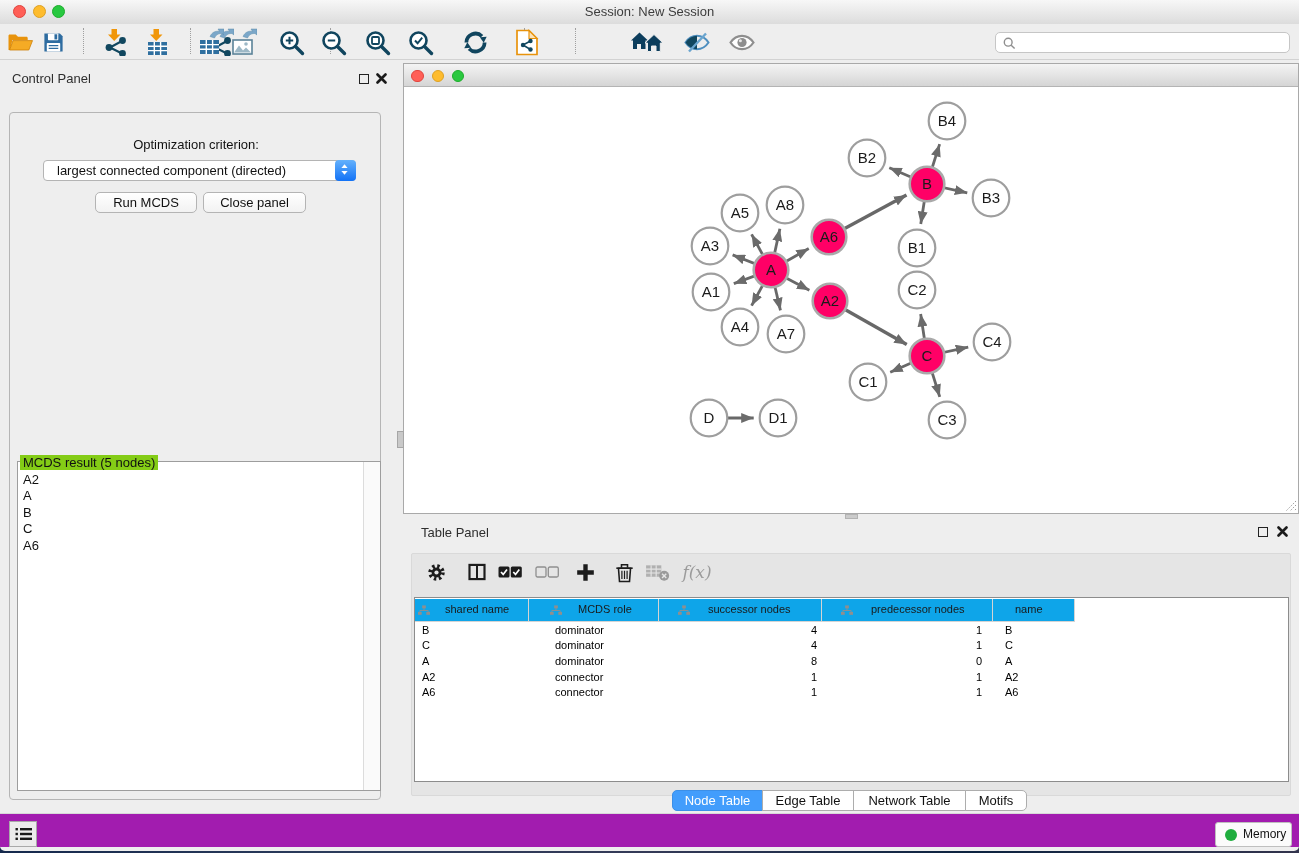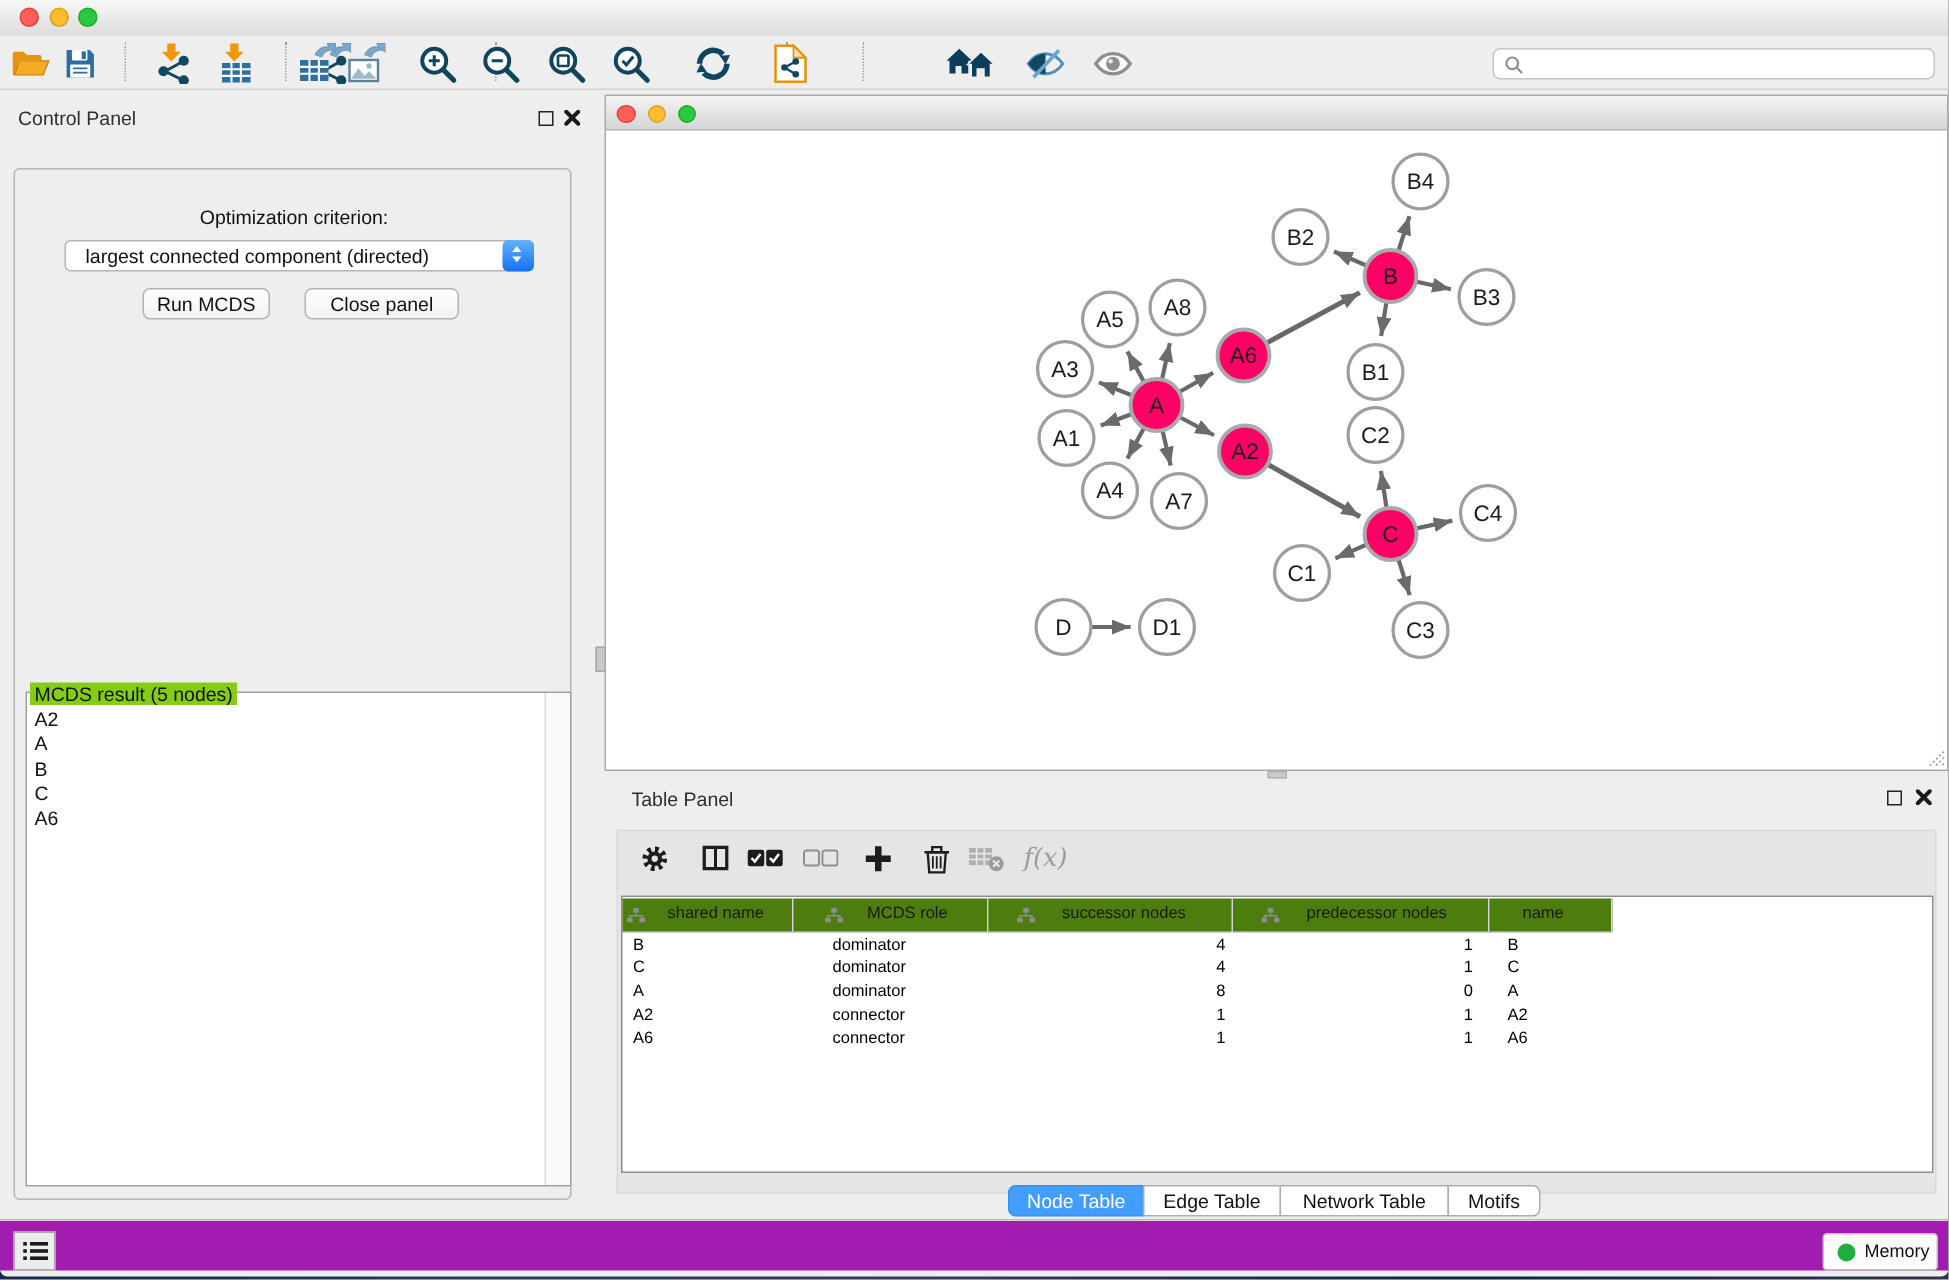--- a/index.html
+++ b/index.html
@@ -31,21 +31,21 @@
 .cp-close { left:376px; top:73px; }
 .cp-panel { position:absolute; left:9px; top:112px; width:372px; height:688px; background:#eeeeee; border:1px solid #b5b5b5; border-radius:4px; }
 .cp-tabs { position:absolute; top:97px; left:0; width:391px; height:19px; z-index:3; }
 .cp-tab { position:absolute; height:19px; background:#fff; border:1px solid #a6a6a6; border-radius:4px 4px 0 0; font-size:13px; text-align:center; line-height:17px; color:#111; }
 .cp-tab.active { background:#3697fd; border-color:#2f8bf0; color:#fff; }
 .opt-label { position:absolute; left:0; width:372px; top:24px; text-align:center; font-size:13px; color:#111; }
 .dropdown { position:absolute; left:33px; top:47px; width:313px; height:21px; background:#fff; border:1px solid #b4b4b4; border-radius:4px; font-size:13px; line-height:19px; padding-left:13px; color:#111; }
 .dd-spin { position:absolute; right:-1px; top:-1px; width:21px; height:21px; border-radius:4px; background:linear-gradient(#64b1fc,#1272f6); }
 .dd-spin svg { position:absolute; left:4px; top:3px; }
 .cp-btn { position:absolute; top:79px; height:21px; background:linear-gradient(#ffffff,#f2f2f2); border:1px solid #b4b4b4; border-radius:5px; font-size:13px; text-align:center; line-height:19px; color:#111; }
-.btn-run { left:85px; width:85px; }
+.btn-run { left:85px; width:102px; }
 .btn-close { left:193px; width:103px; }
 .result-box { position:absolute; left:7px; top:348px; width:364px; height:330px; border:1px solid #9d9d9d; background:#fff; }
 .result-legend { position:absolute; left:10px; top:342px; background:#84cc16; padding:0 3px; font-size:13px; color:#111; z-index:2; }
 .result-list { position:absolute; left:0; top:10px; right:18px; font-size:13px; line-height:16.4px; color:#111; }
 .result-list div { padding-left:5px; }
 .result-scroll { position:absolute; right:0; top:0; bottom:0; width:17px; background:#fafafa; border-left:1px solid #dcdcdc; }
 
 
 .net-win { position:absolute; left:403px; top:63px; width:896px; height:451px; background:#fff; border:1px solid #a9a9a9; }
 .net-titlebar { position:absolute; left:0; top:0; right:0; height:23px; background:linear-gradient(#f4f4f4,#d5d5d5); border-bottom:1px solid #b4b4b4; }
@@ -63,21 +63,21 @@
 
 
 .tp-title { position:absolute; left:421px; top:525px; font-size:13px; color:#2e2e2e; }
 .tp-float { left:1258px; top:527px; }
 .tp-close { left:1277px; top:526px; }
 .tp-outer { position:absolute; left:411px; top:553px; width:880px; height:243px; background:#e5e5e5; border:1px solid #d9d9d9; border-radius:2px; }
 .tpicon { position:absolute; top:4px; width:28px; height:28px; display:flex; align-items:center; justify-content:center; }
 .fx-label { font-style:italic; font-family:"DejaVu Serif",serif; font-size:17px; color:#9b9b9b; }
 .table-wrap { position:absolute; left:414px; top:597px; width:875px; height:185px; background:#fff; border:1px solid #8c8c8c; }
 .thead { position:absolute; left:0; top:1px; height:22px; }
-.th { position:absolute; top:0; height:23px; background:#4d7c0f; border-right:1px solid #d4d4d4; border-bottom:1px solid #d4d4d4; font-size:11px; color:#1a1a1a; line-height:21px; }
+.th { position:absolute; top:0; height:23px; background:#0ea5e9; border-right:1px solid #d4d4d4; border-bottom:1px solid #d4d4d4; font-size:11px; color:#1a1a1a; line-height:21px; }
 .th svg { position:absolute; top:6px; }
 .th span { position:absolute; top:0; font-size:11px; white-space:nowrap; }
 .trow { position:absolute; left:0; height:15.7px; font-size:11px; color:#000; }
 .td { position:absolute; top:0; height:15.7px; line-height:15.7px; white-space:nowrap; }
 .td.left { text-align:left; }
 .td.right { text-align:right; }
 
 
 .bottom-tabs { position:absolute; left:672px; top:790px; height:21px; }
 .btab { position:absolute; top:0; height:21px; background:#fff; border:1px solid #adadad; font-size:13px; text-align:center; line-height:19px; color:#111; }
@@ -94,20 +94,21 @@
 </style>
 </head>
 <body>
 
 <div class="app">
 
   <div class="titlebar">
     <span class="tl red"></span>
     <span class="tl yellow"></span>
     <span class="tl green"></span>
+    <div class="win-title">Session: New Session</div>
   </div>
 
   <div class="toolbar">
     <span class="tbsep" style="left:83px"></span>
     <span class="tbsep" style="left:190px"></span>
     <span class="tbsep" style="left:330px"></span>
     <span class="tbsep" style="left:524px"></span>
     <span class="tbsep" style="left:575px"></span>
 
     <span class="tbicon" style="left:6px">

